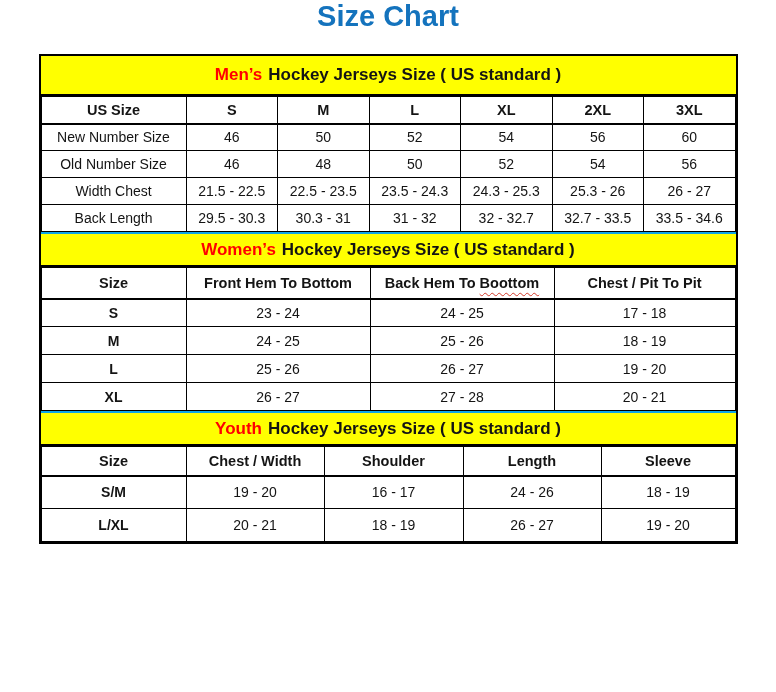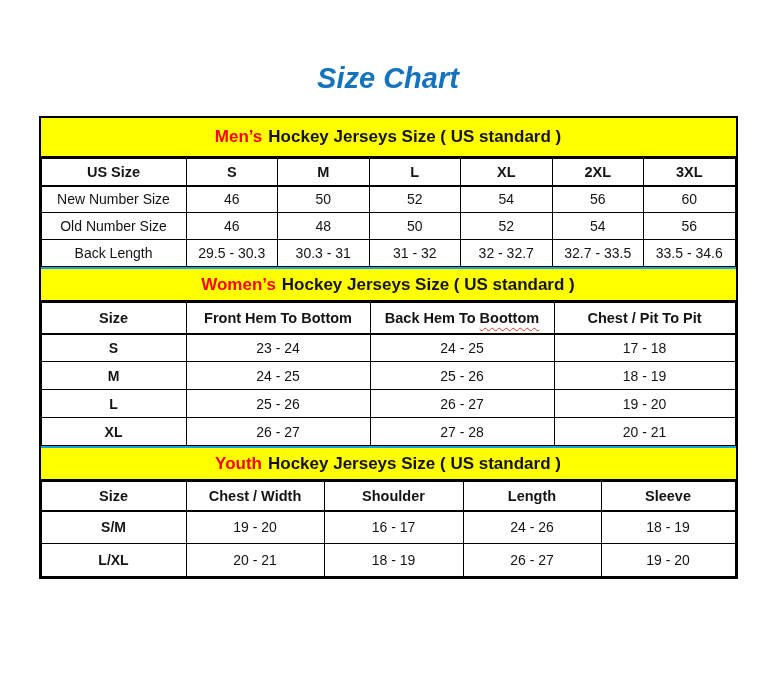--- a/index.html
+++ b/index.html
@@ -9,25 +9,23 @@
   }
   body {
     width: 776px;
     height: 692px;
     font-family: "Liberation Sans", sans-serif;
     color: #141414;
     overflow: hidden;
   }
   .page-title {
     text-align: center;
-    padding-top: 62px;
     font-size: 29px;
     font-weight: bold;
     color: #1473BD;
-    font-style: italic;
   }
   .chart-wrapper {
     width: 699px;
     margin: 21px auto 0 auto;
     border: 2px solid #000;
     box-sizing: border-box;
     background: #fff;
   }
   .banner {
     background: #FFFF00;
@@ -125,20 +123,29 @@
     <tr>
       <td>Old Number Size</td>
       <td>46</td>
       <td>48</td>
       <td>50</td>
       <td>52</td>
       <td>54</td>
       <td>56</td>
     </tr>
     <tr>
+      <td>Width Chest</td>
+      <td>21.5 - 22.5</td>
+      <td>22.5 - 23.5</td>
+      <td>23.5 - 24.3</td>
+      <td>24.3 - 25.3</td>
+      <td>25.3 - 26</td>
+      <td>26 - 27</td>
+    </tr>
+    <tr>
       <td>Back Length</td>
       <td>29.5 - 30.3</td>
       <td>30.3 - 31</td>
       <td>31 - 32</td>
       <td>32 - 32.7</td>
       <td>32.7 - 33.5</td>
       <td>33.5 - 34.6</td>
     </tr>
   </tbody>
     </table>

